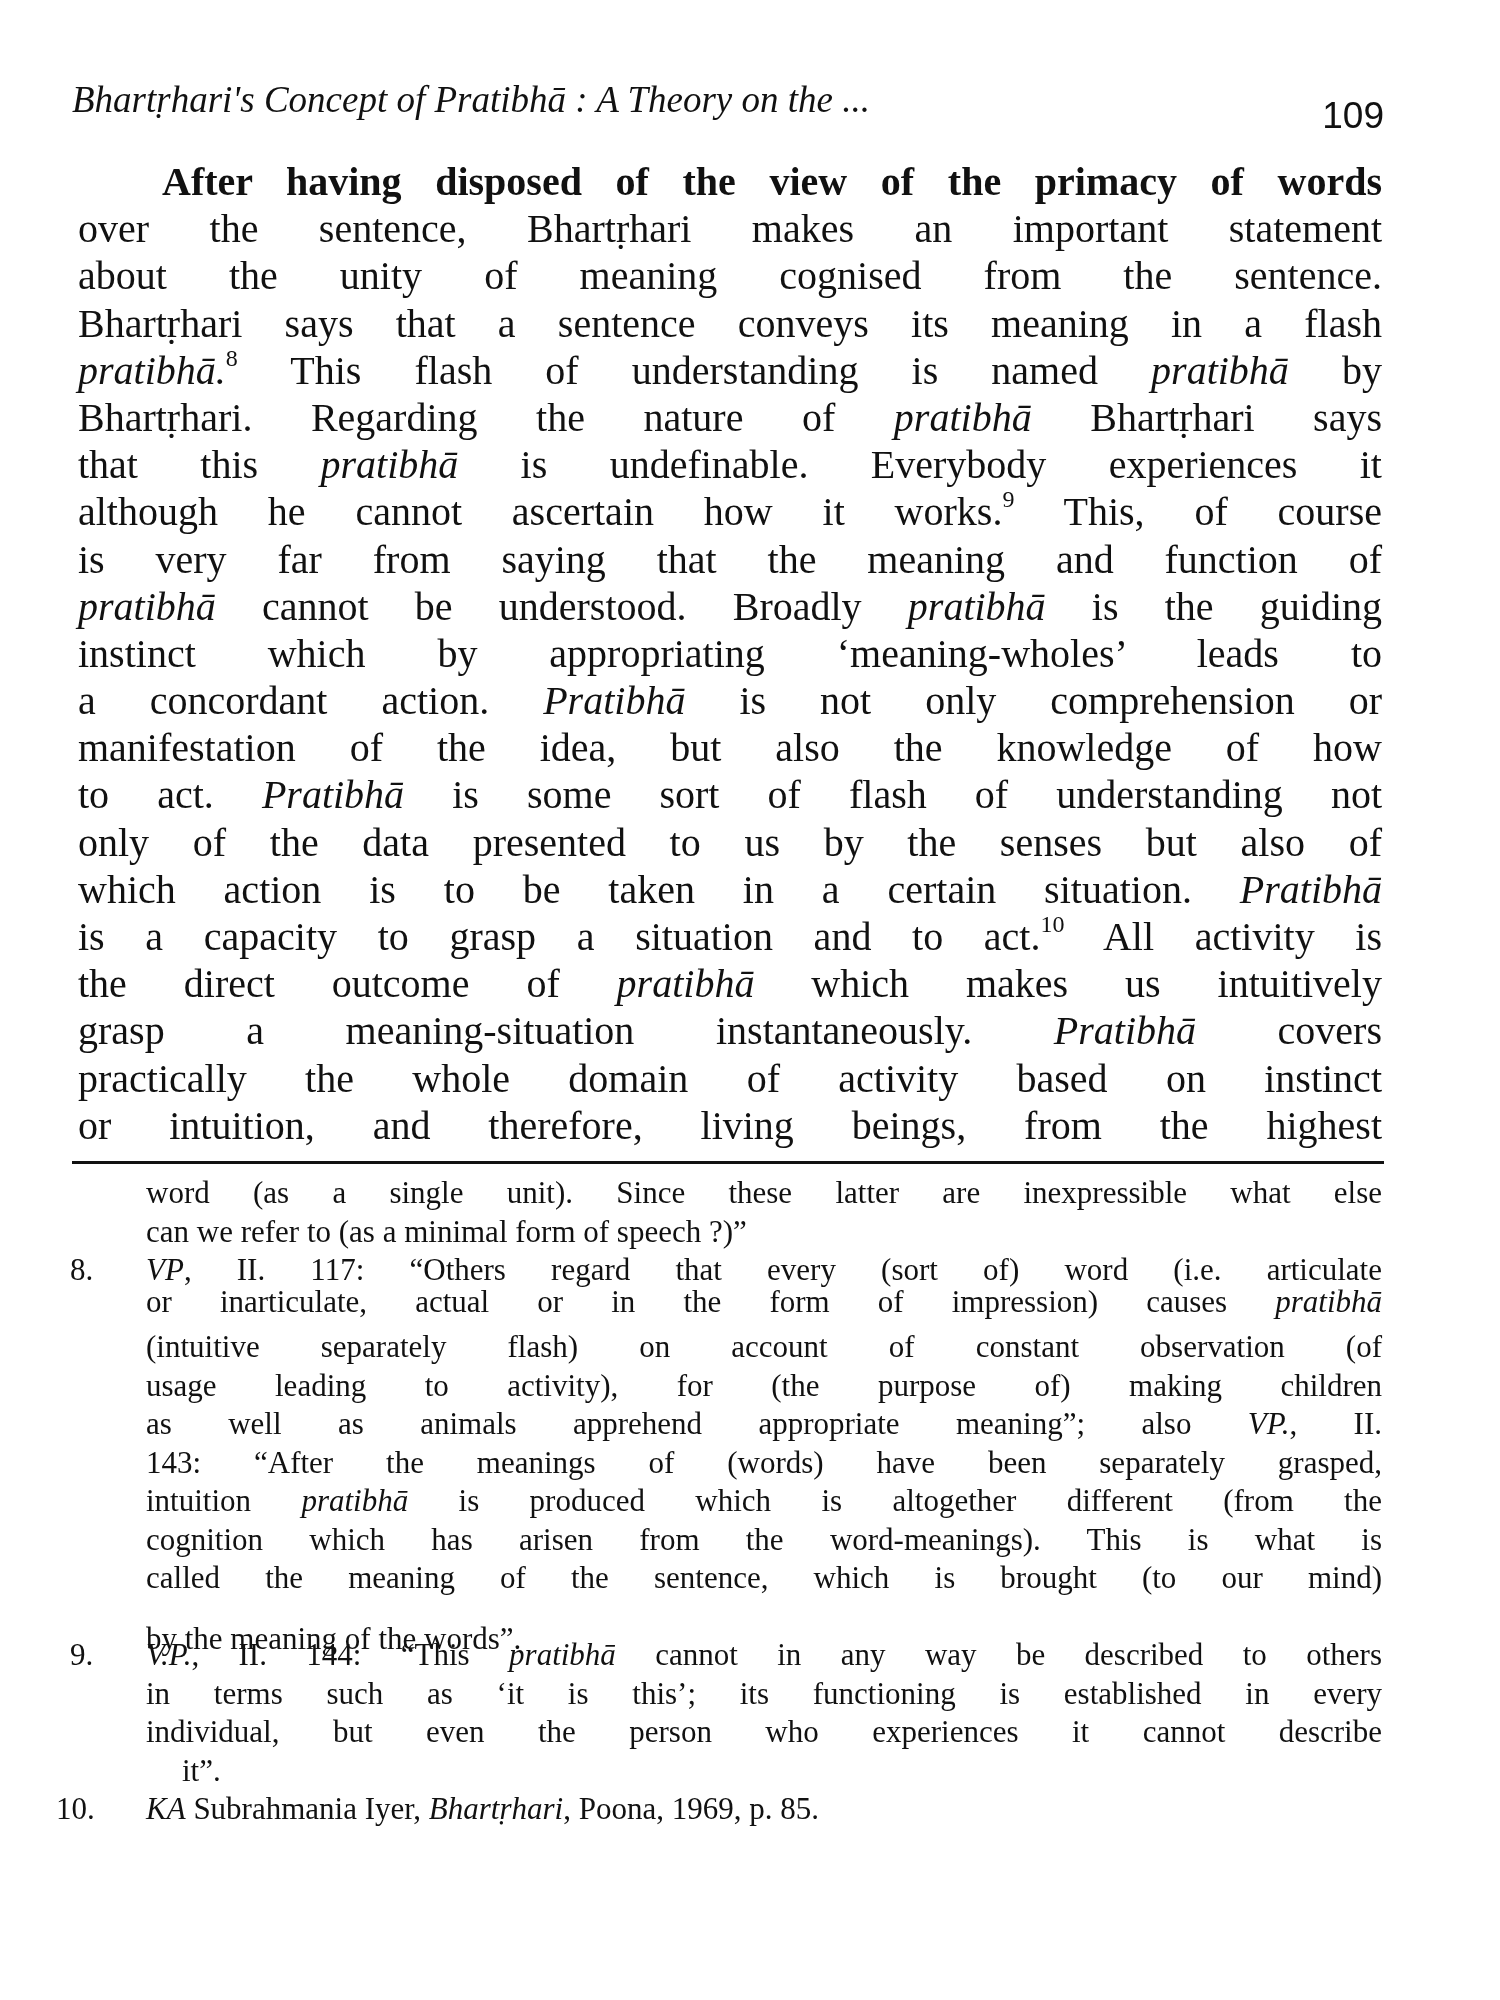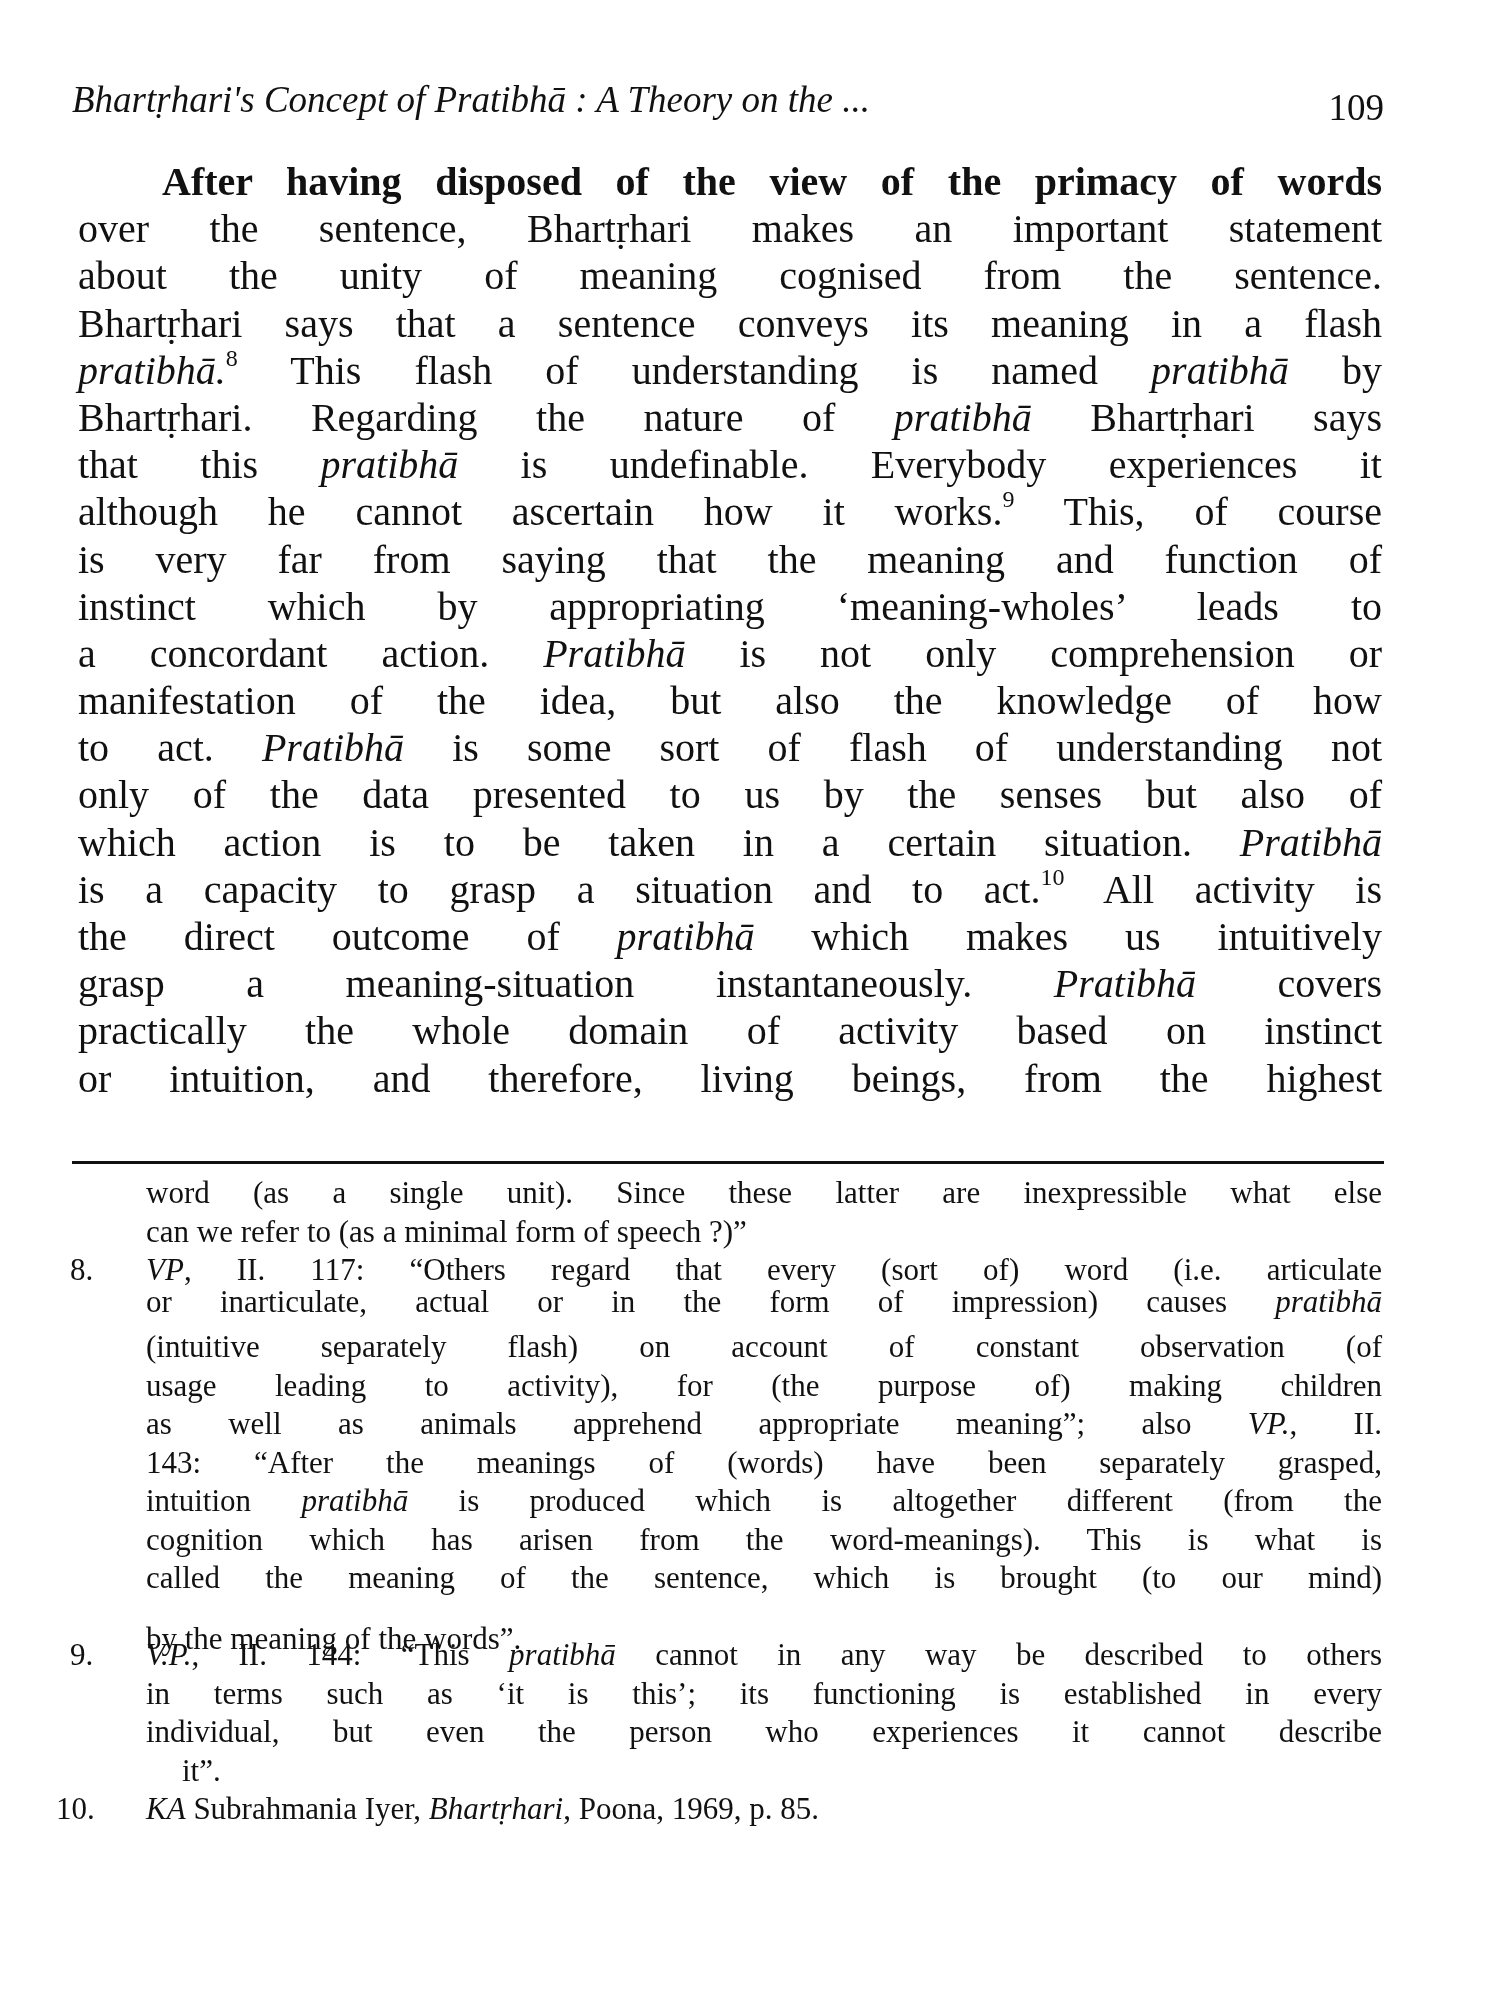--- a/index.html
+++ b/index.html
@@ -1,19 +1,19 @@
 <!DOCTYPE html>
 <html><head>
 <meta charset="utf-8">
 <style>
   html, body { margin:0; padding:0; background:#ffffff; }
   body { width:1500px; height:2000px; position:relative; overflow:hidden; color:#111111; font-family:"DejaVu Serif", "Liberation Serif", serif; }
   .header { position:absolute; left:72px; top:78px; width:1312px; height:44px; }
   .running-title { position:absolute; left:0; top:0; font-family:"Liberation Serif", serif; font-style:italic; font-size:37px; line-height:44px; white-space:nowrap; }
-  .page-number { position:absolute; right:0; top:8px; font-family:Liberation Serif, serif; font-size:37px; line-height:44px; }
+  .page-number { position:absolute; right:0; top:16px; font-family:Liberation Sans, sans-serif; font-size:37px; line-height:44px; }
   .body-text { position:absolute; left:78px; top:158px; width:1304px; font-family:"Liberation Serif", serif; font-size:40px; line-height:47.2px; }
   .body-line { display:block; height:47.2px; white-space:nowrap; text-align:justify; text-align-last:justify; }
   .body-line.indent { padding-left:84px;font-weight:bold; }
   i, .it { font-style:italic; }
   sup { font-size:24px; line-height:0; vertical-align:18px; }
   .rule { position:absolute; left:72px; top:1161px; width:1312px; height:3px; background:#111111; }
   .notes { position:absolute; left:0; top:1174px; width:1500px; font-family:"Liberation Serif", serif; font-size:31px; line-height:38.5px; }
   .note-line { position:absolute; left:146px; width:1236px; height:38.5px; white-space:nowrap; text-align:justify; text-align-last:justify; }
   .note-line.free { text-align-last:left; }
   .note-num { position:absolute; left:70px; height:38.5px; }
@@ -30,20 +30,21 @@
 <div class="body-text" id="body-text">
     <span class="body-line indent"><span>After having disposed of the view of the primacy of words</span></span>
     <span class="body-line"><span>over the sentence, Bhartṛhari makes an important statement</span></span>
     <span class="body-line"><span>about the unity of meaning cognised from the sentence.</span></span>
     <span class="body-line"><span>Bhartṛhari says that a sentence conveys its meaning in a flash</span></span>
     <span class="body-line"><span class="it">pratibhā.</span><sup>8</sup><span> This flash of understanding is named </span><span class="it">pratibhā</span><span> by</span></span>
     <span class="body-line"><span>Bhartṛhari. Regarding the nature of </span><span class="it">pratibhā</span><span> Bhartṛhari says</span></span>
     <span class="body-line"><span>that this </span><span class="it">pratibhā</span><span> is undefinable. Everybody experiences it</span></span>
     <span class="body-line"><span>although he cannot ascertain how it works.</span><sup>9</sup><span> This, of course</span></span>
     <span class="body-line"><span>is very far from saying that the meaning and function of</span></span>
+    <span class="body-line"><span class="it">pratibhā</span><span> cannot be understood. Broadly </span><span class="it">pratibhā</span><span> is the guiding</span></span>
     <span class="body-line"><span>instinct which by appropriating ‘meaning-wholes’ leads to</span></span>
     <span class="body-line"><span>a concordant action. </span><span class="it">Pratibhā</span><span> is not only comprehension or</span></span>
     <span class="body-line"><span>manifestation of the idea, but also the knowledge of how</span></span>
     <span class="body-line"><span>to act. </span><span class="it">Pratibhā</span><span> is some sort of flash of understanding not</span></span>
     <span class="body-line"><span>only of the data presented to us by the senses but also of</span></span>
     <span class="body-line"><span>which action is to be taken in a certain situation. </span><span class="it">Pratibhā</span></span>
     <span class="body-line"><span>is a capacity to grasp a situation and to act.</span><sup>10</sup><span> All activity is</span></span>
     <span class="body-line"><span>the direct outcome of </span><span class="it">pratibhā</span><span> which makes us intuitively</span></span>
     <span class="body-line"><span>grasp a meaning-situation instantaneously. </span><span class="it">Pratibhā</span><span> covers</span></span>
     <span class="body-line"><span>practically the whole domain of activity based on instinct</span></span>

